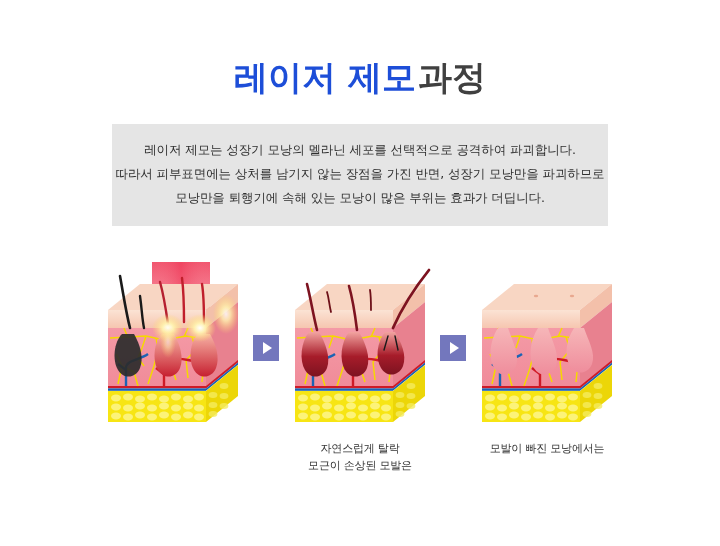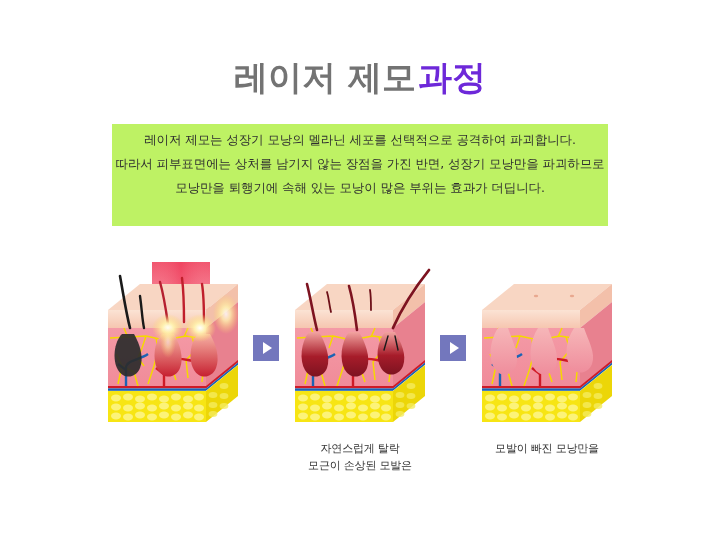--- a/index.html
+++ b/index.html
@@ -21,33 +21,33 @@
     left: 0;
     top: 56px;
     width: 720px;
     text-align: center;
     font-size: 34px;
     font-weight: bold;
     letter-spacing: 0px;
     line-height: 42px;
     white-space: nowrap;
   }
-  #page-title .t-accent { color: #737373; text-align: center; }
-  #page-title .t-muted  { color: #6d28d9; margin-left: 2px; }
+  #page-title .t-accent { color: #1d4ed8; text-align: center; }
+  #page-title .t-muted  { color: #404040; margin-left: 2px; }
 
   
   #desc-panel {
     position: absolute;
     left: 112px;
     top: 124px;
     width: 496px;
     height: 102px;
-    background: #bef264;
+    background: #e5e5e5;
     box-sizing: border-box;
-    padding-top: 4px;
+    padding-top: 14px;
   }
   #desc-panel .desc-line {
     color: #2f2f2f;
     font-size: 12.5px;
     line-height: 24px;
     text-align: center;
     white-space: nowrap;
     letter-spacing: -0.1px;
   }
 
@@ -477,17 +477,17 @@
           <ellipse cx="113" cy="133" rx="4.4" ry="3"></ellipse>
             <ellipse cx="124" cy="124" rx="4.4" ry="3"></ellipse>
           <ellipse cx="113" cy="143" rx="4.4" ry="3"></ellipse>
             <ellipse cx="124" cy="134" rx="4.4" ry="3"></ellipse>
           <ellipse cx="113" cy="152" rx="4.4" ry="3"></ellipse>
             <ellipse cx="124" cy="144" rx="4.4" ry="3"></ellipse>
         </g>
       </svg>
     </div>
     <div class="step-caption">
-      <div>모발이 빠진 모낭만을</div>
+      <div>모발이 빠진 모낭에서는</div>
     </div>
   </div>
 
 </div>
 
 </body></html>

